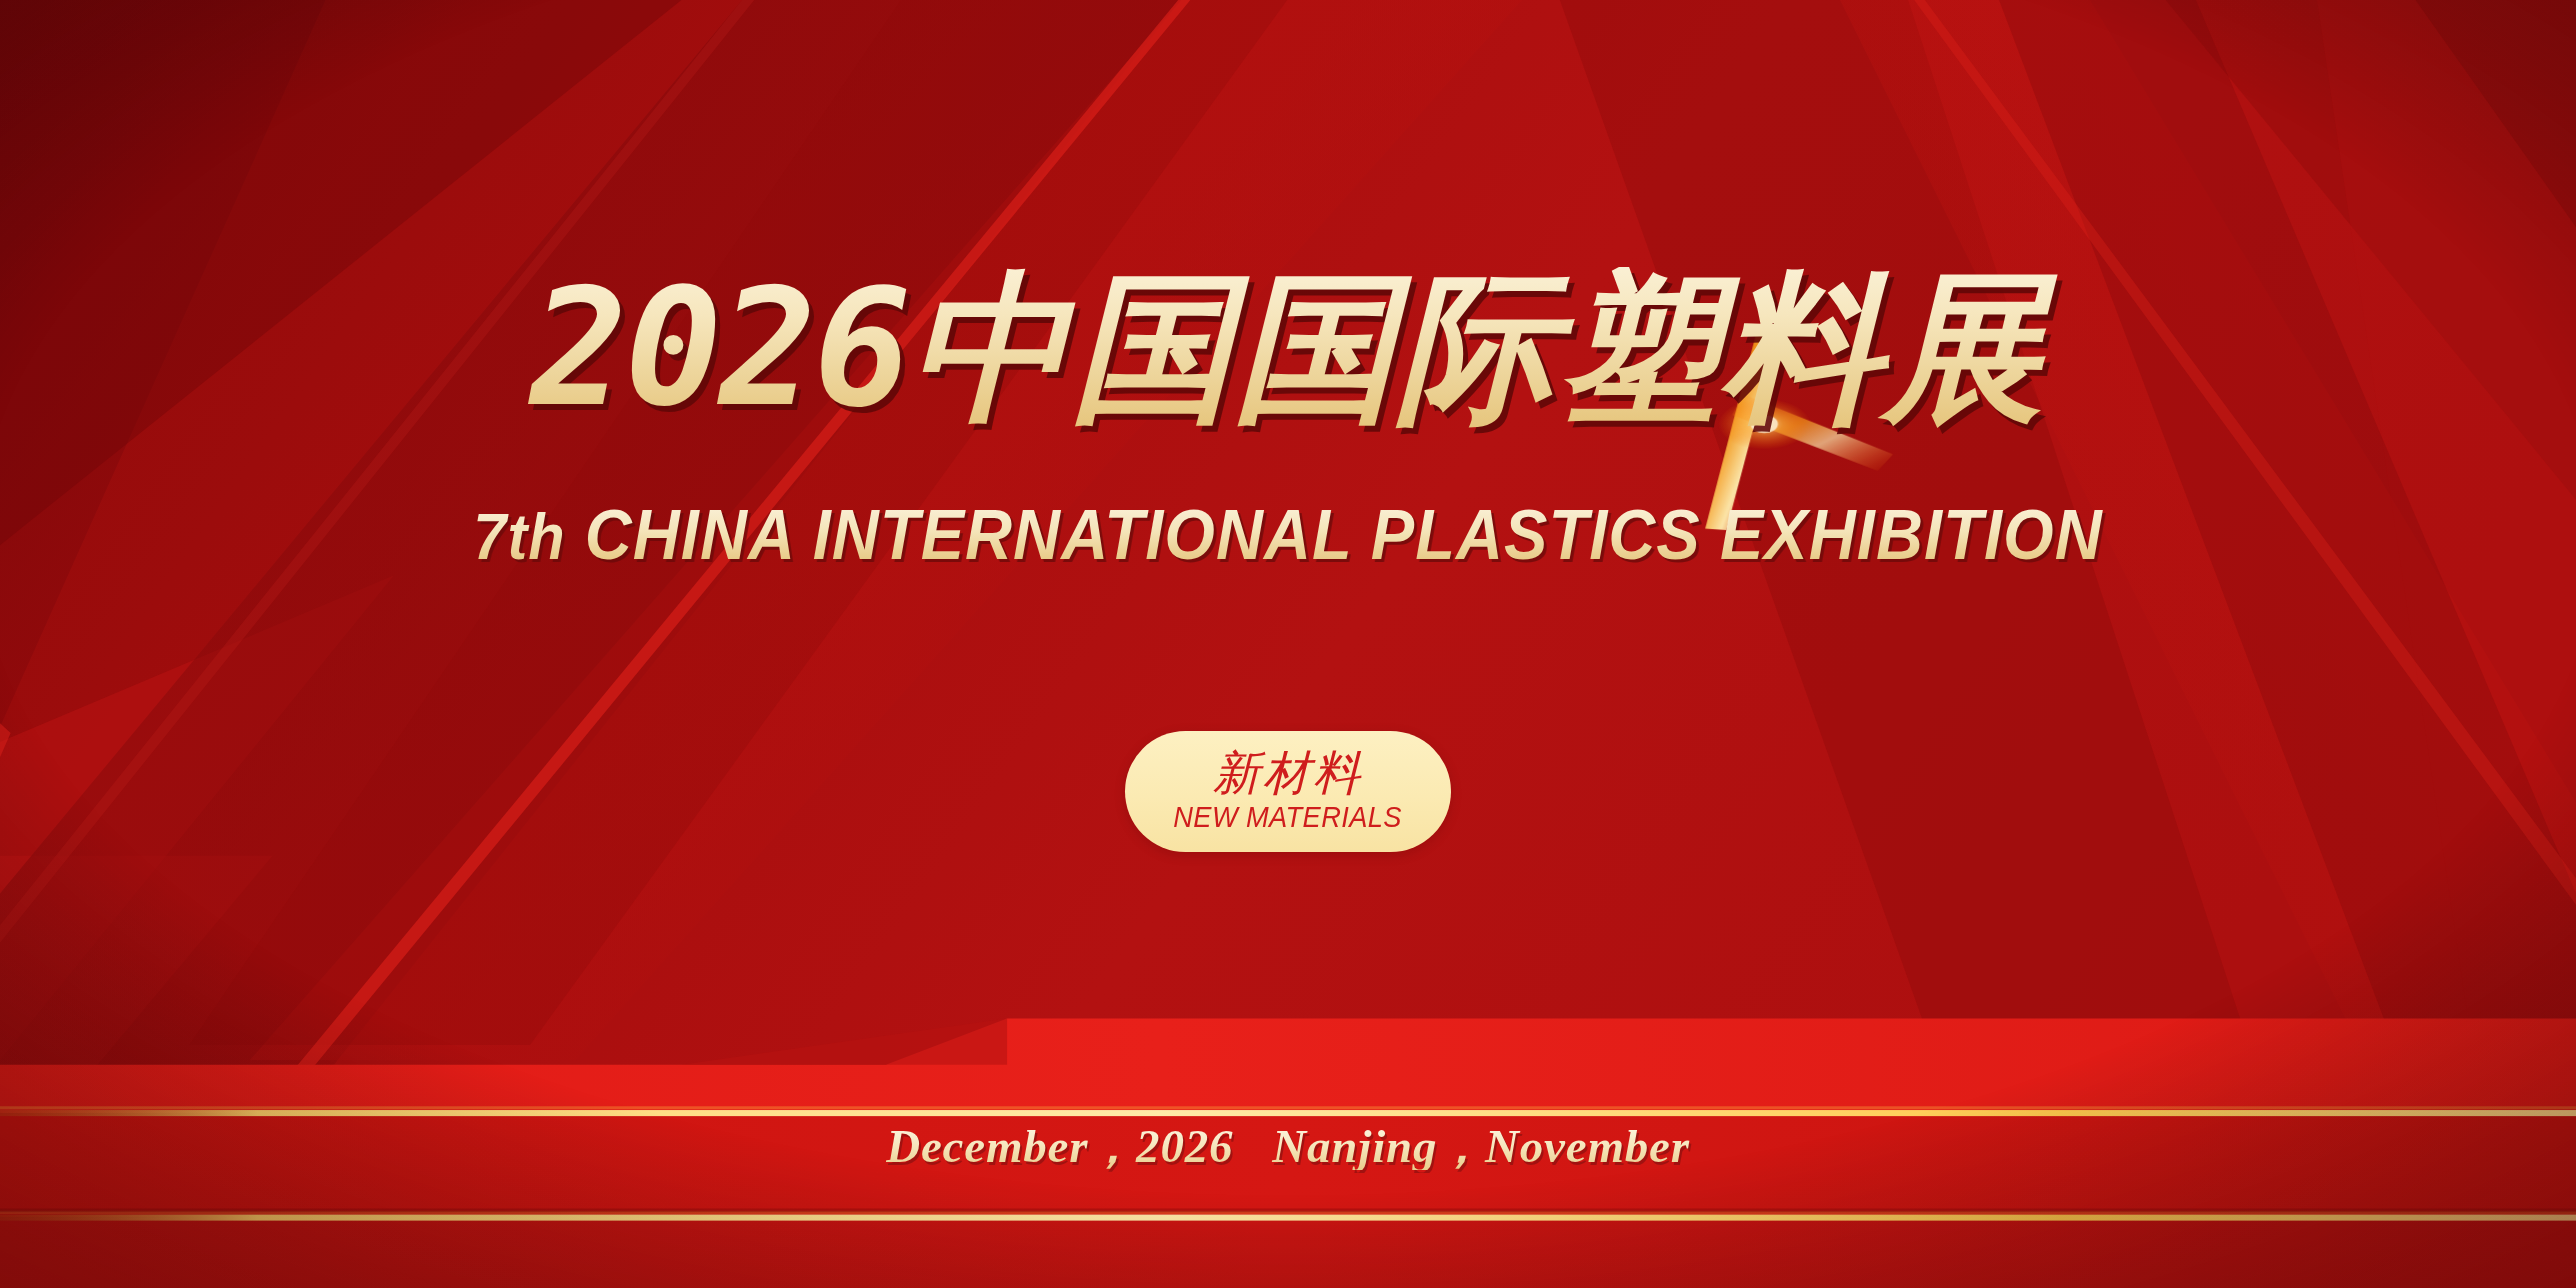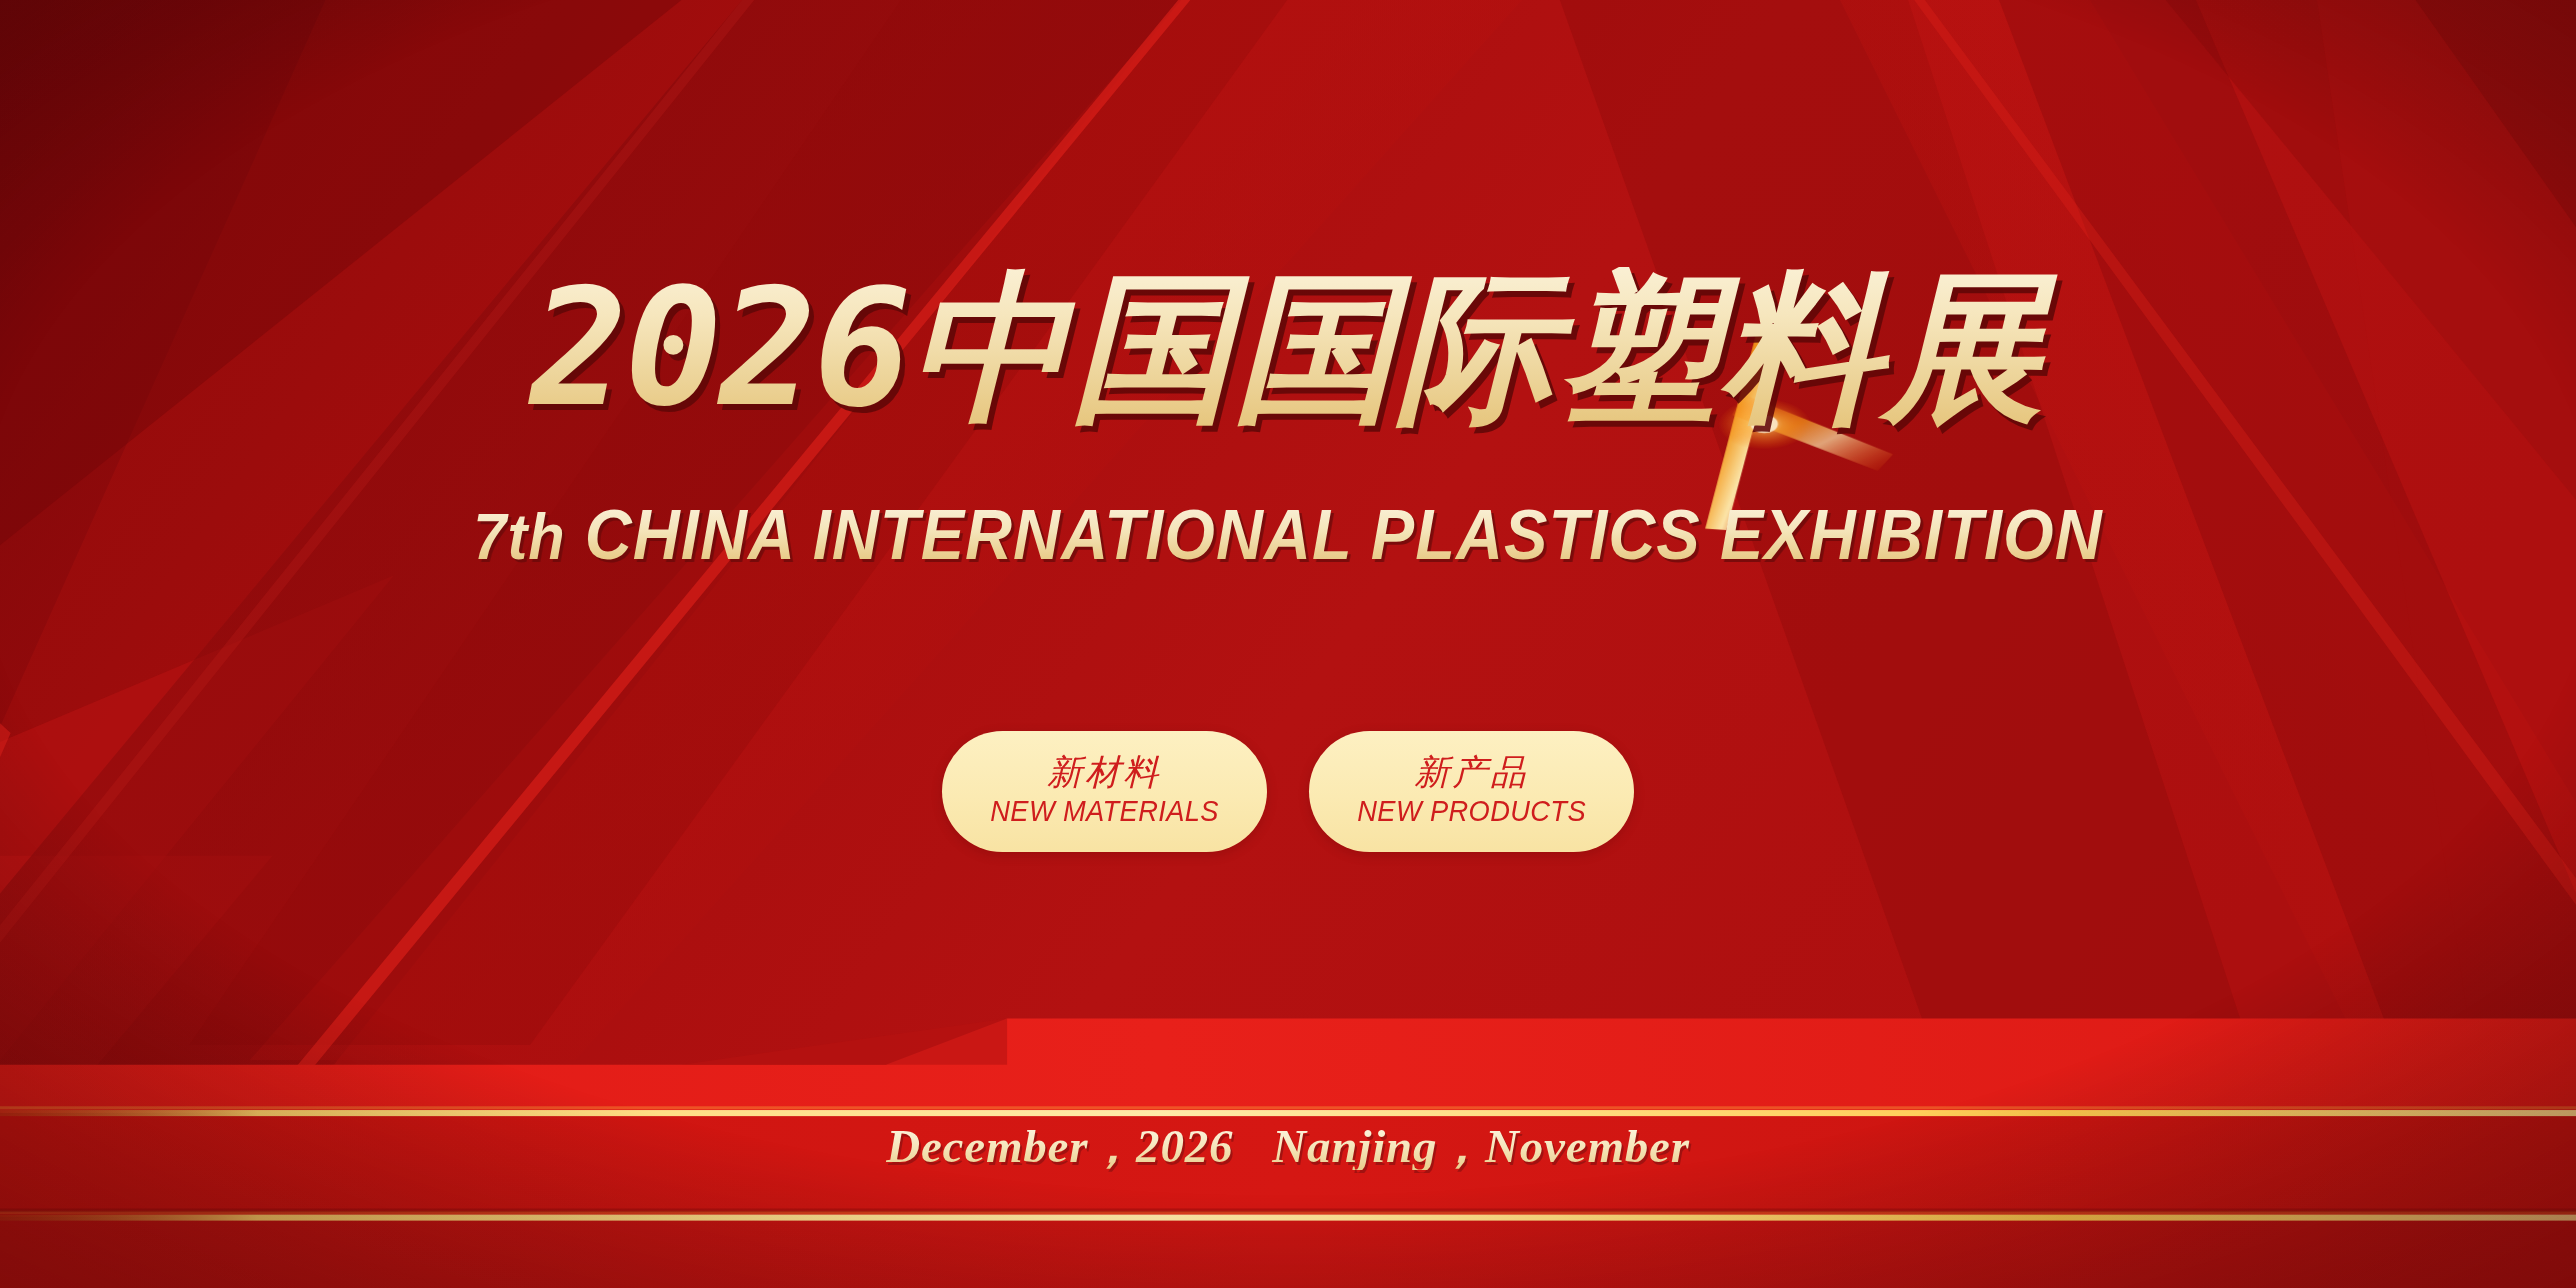--- a/index.html
+++ b/index.html
@@ -95,21 +95,21 @@
     background:linear-gradient(180deg,#fdf0c2 0%,#fbeab2 55%,#f8e3a3 100%);
     display:flex;
     flex-direction:column;
     align-items:center;
     justify-content:center;
     padding:0 41px;
     box-shadow:0 3px 10.6px rgba(80,0,0,.22);
   }
   .pill .cn{
     font-family:"DejaVu Sans","Liberation Sans",sans-serif;
-    font-size:35px;
+    font-size:47px;
     line-height:1.02;
     font-weight:400;
     color:#cf1d1d;
     letter-spacing:3px;
     white-space:nowrap;
   }
   .pill .en{
     font-family:"Liberation Sans Narrow","Liberation Sans",sans-serif;
     font-size:29px;
     line-height:1.18;
@@ -297,24 +297,20 @@
 
     <div class="pill-row">
 
       <div class="pill">
         <div class="cn">新材料</div>
         <div class="en">NEW MATERIALS</div>
       </div>
 
 
 
-      <div class="pill">
-        <div class="cn">新产品</div>
-        <div class="en">NEW PRODUCTS</div>
-      </div>
 
     </div>
 
 
     <div class="footer-en">
       <span>December，2026</span><span class="gap"></span><span>Nanjing，November</span>
     </div>
 
   </div>
 </div>

